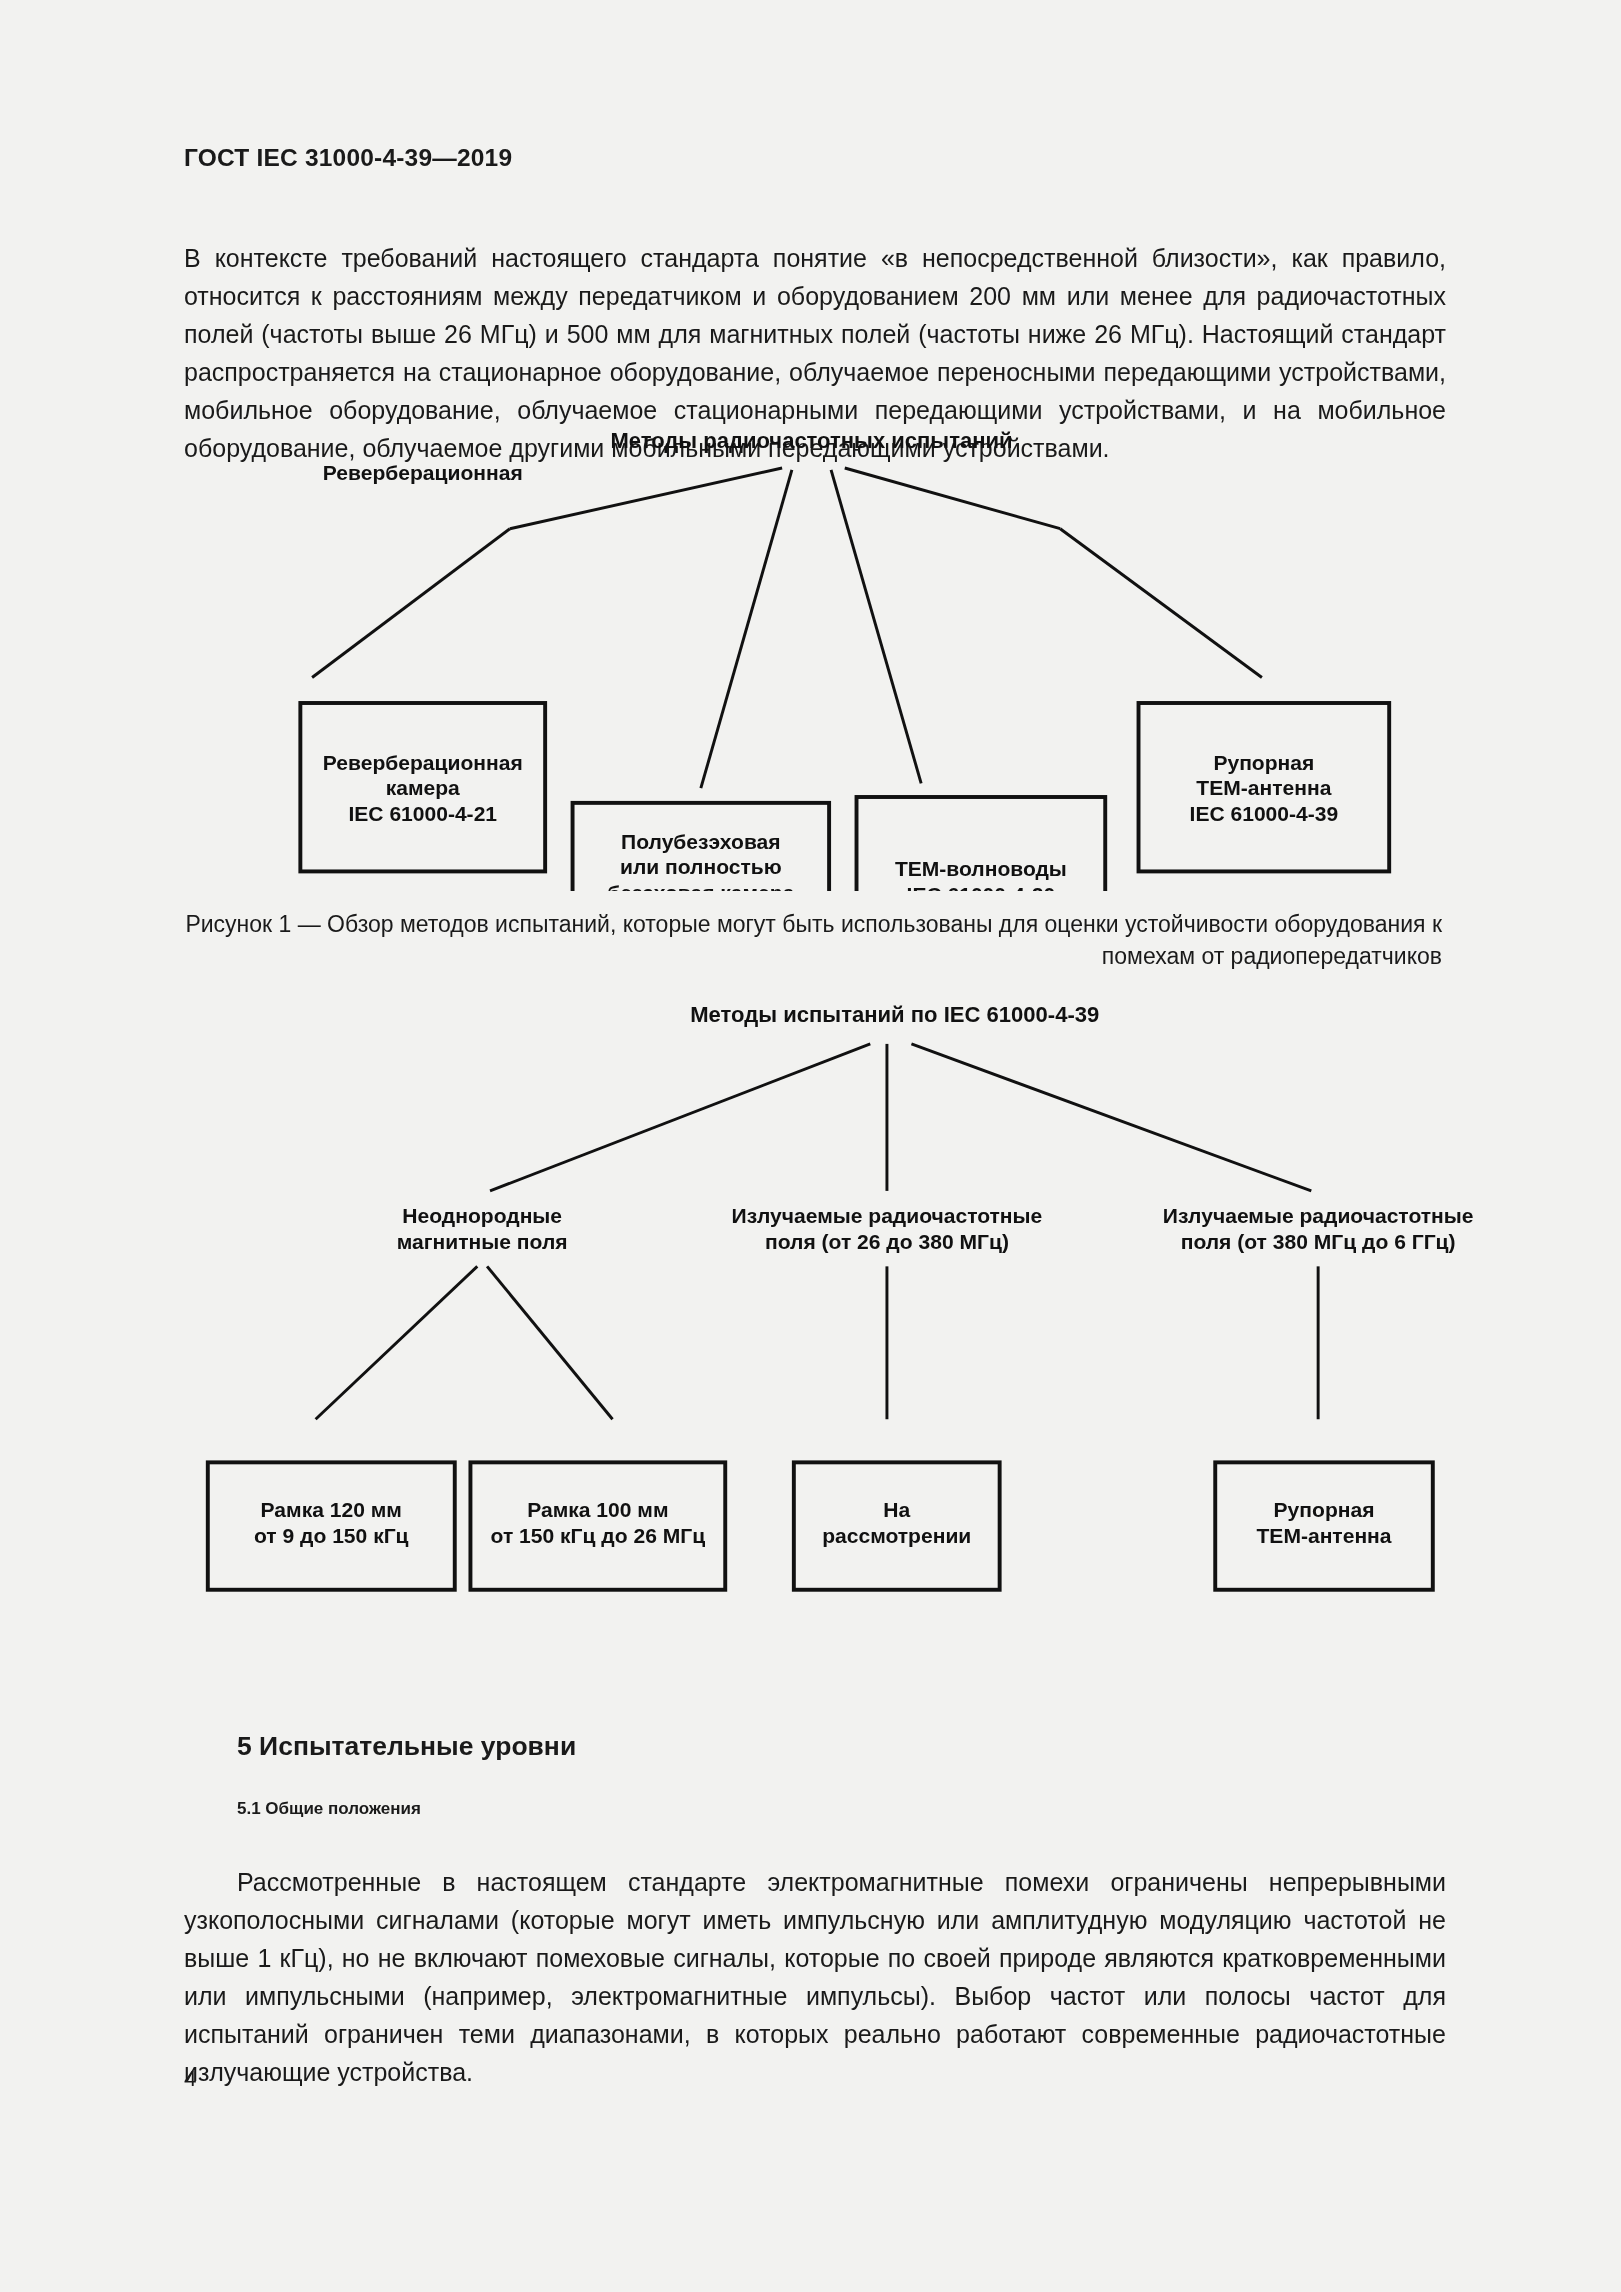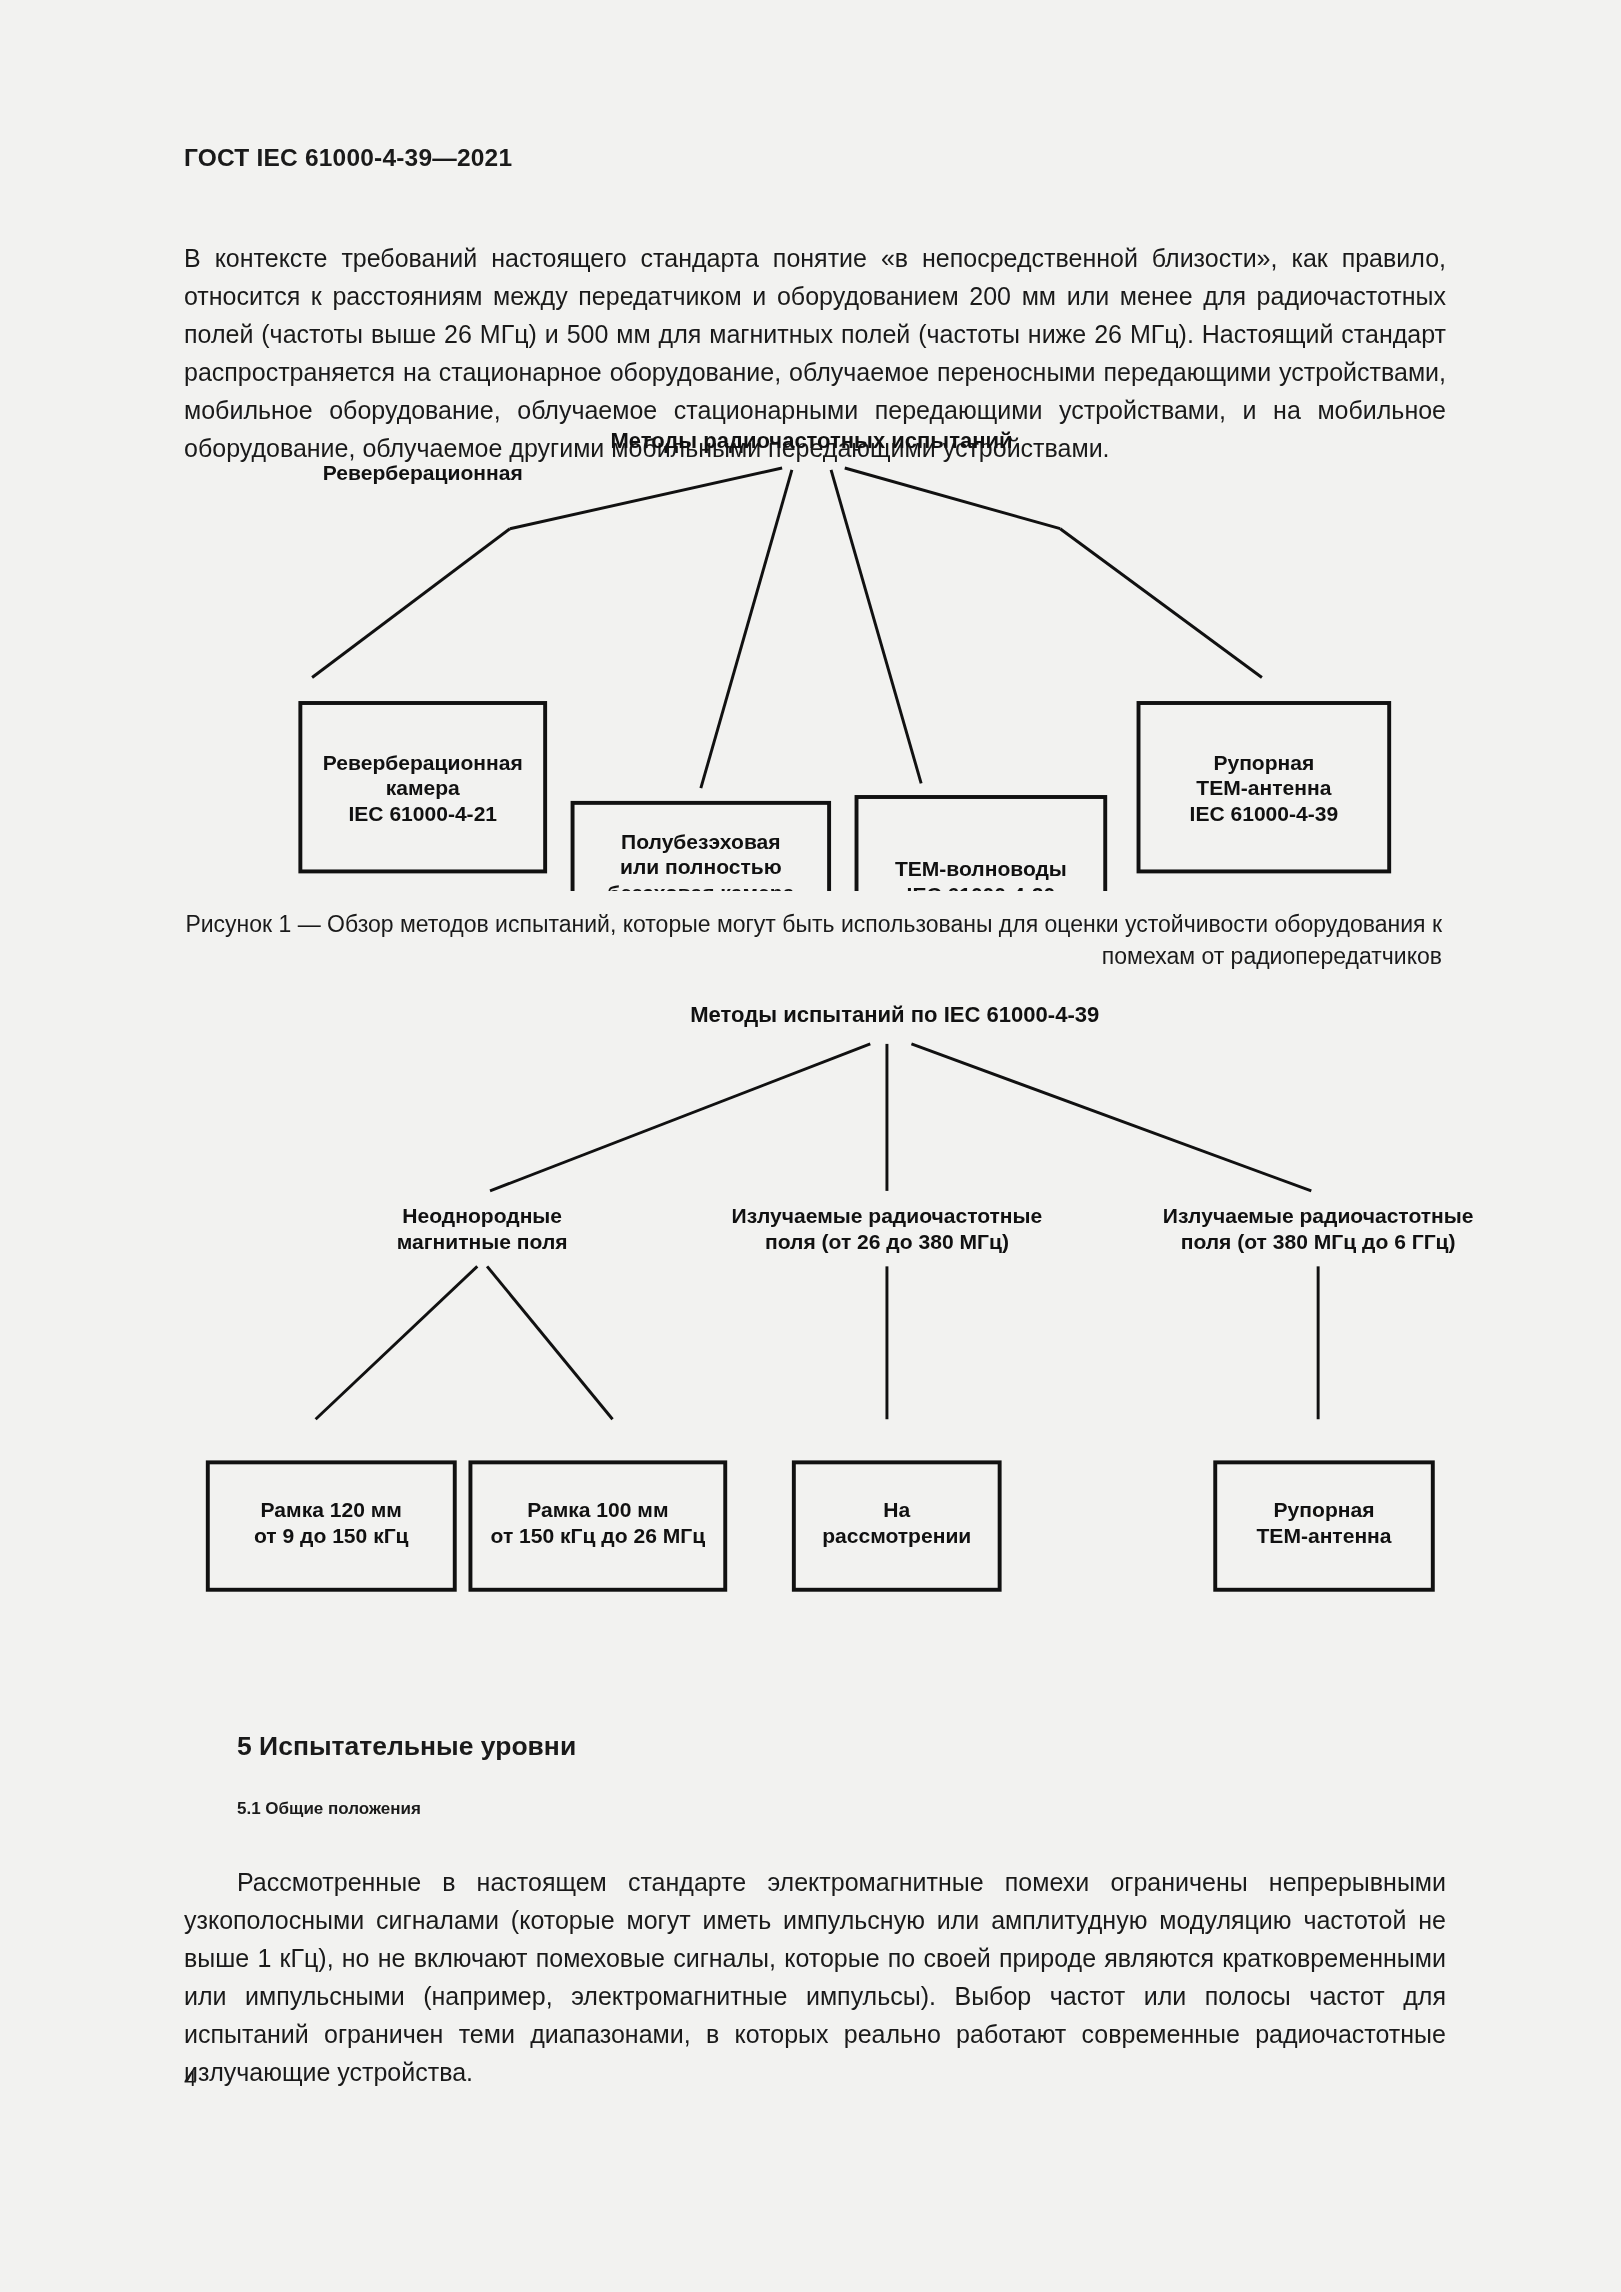--- a/index.html
+++ b/index.html
@@ -110,21 +110,21 @@
     font-weight: bold;
     fill: #111111;
     text-anchor: middle;
   }
 </style>
 </head>
 <body>
 
 <div class="page">
 
-  <div class="doc-header">ГОСТ IEC 61000-4-39—2021</div>
+  <div class="doc-header">ГОСТ IEC 31000-4-39—2019</div>
 
   <div class="body-par" id="intro-paragraph">В контексте требований настоящего стандарта понятие «в непосредственной близости», как правило, относится к расстояниям между передатчиком и оборудованием 200 мм или менее для радиочастотных полей (частоты выше 26 МГц) и 500 мм для магнитных полей (частоты ниже 26 МГц). Настоящий стандарт распространяется на стационарное оборудование, облучаемое переносными передающими устройствами, мобильное оборудование, облучаемое стационарными передающими устройствами, и на мобильное оборудование, облучаемое другими мобильными передающими устройствами.</div>
 
   <div class="figure" id="figure-1">
     <svg width="1621" height="470" viewBox="0 0 1654 480">
       <text class="diagram-title" x="828" y="28">Методы радиочастотных испытаний</text>
 
       <line class="connector" x1="798" y1="48" x2="520" y2="110"></line>
       <line class="connector" x1="520" y1="110" x2="318" y2="262"></line>
       <line class="connector" x1="808" y1="50" x2="715" y2="375"></line>

